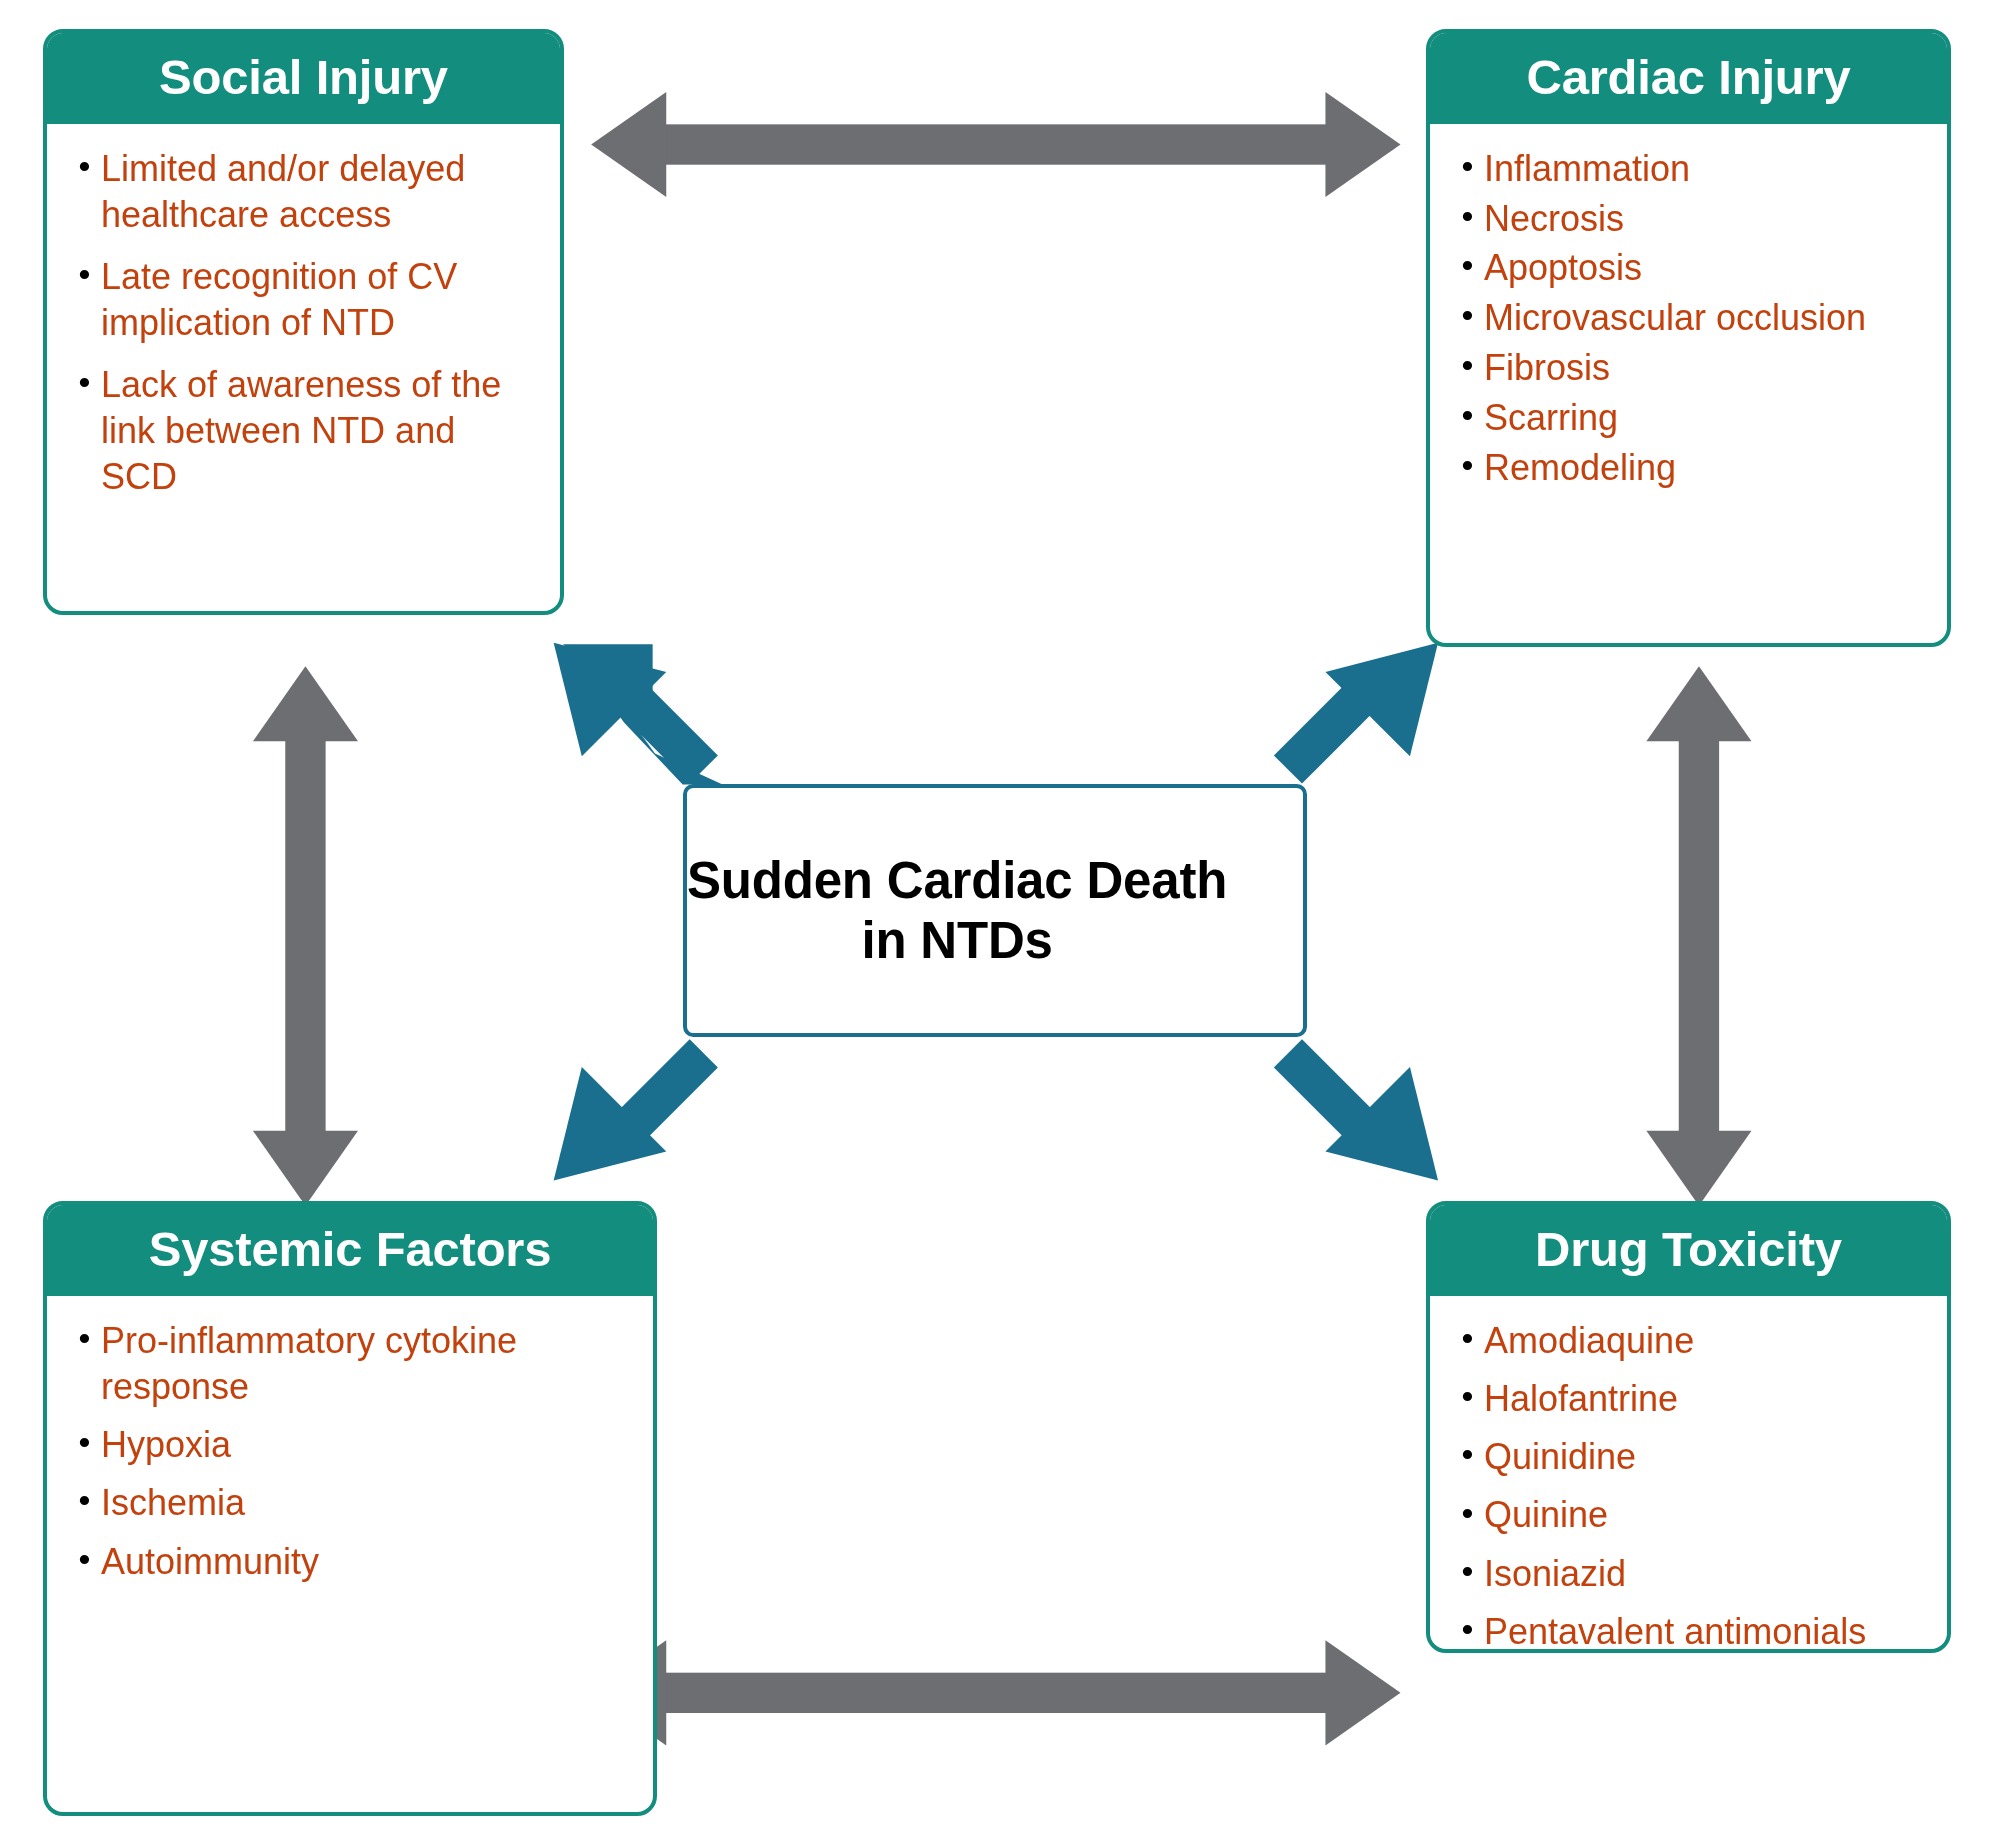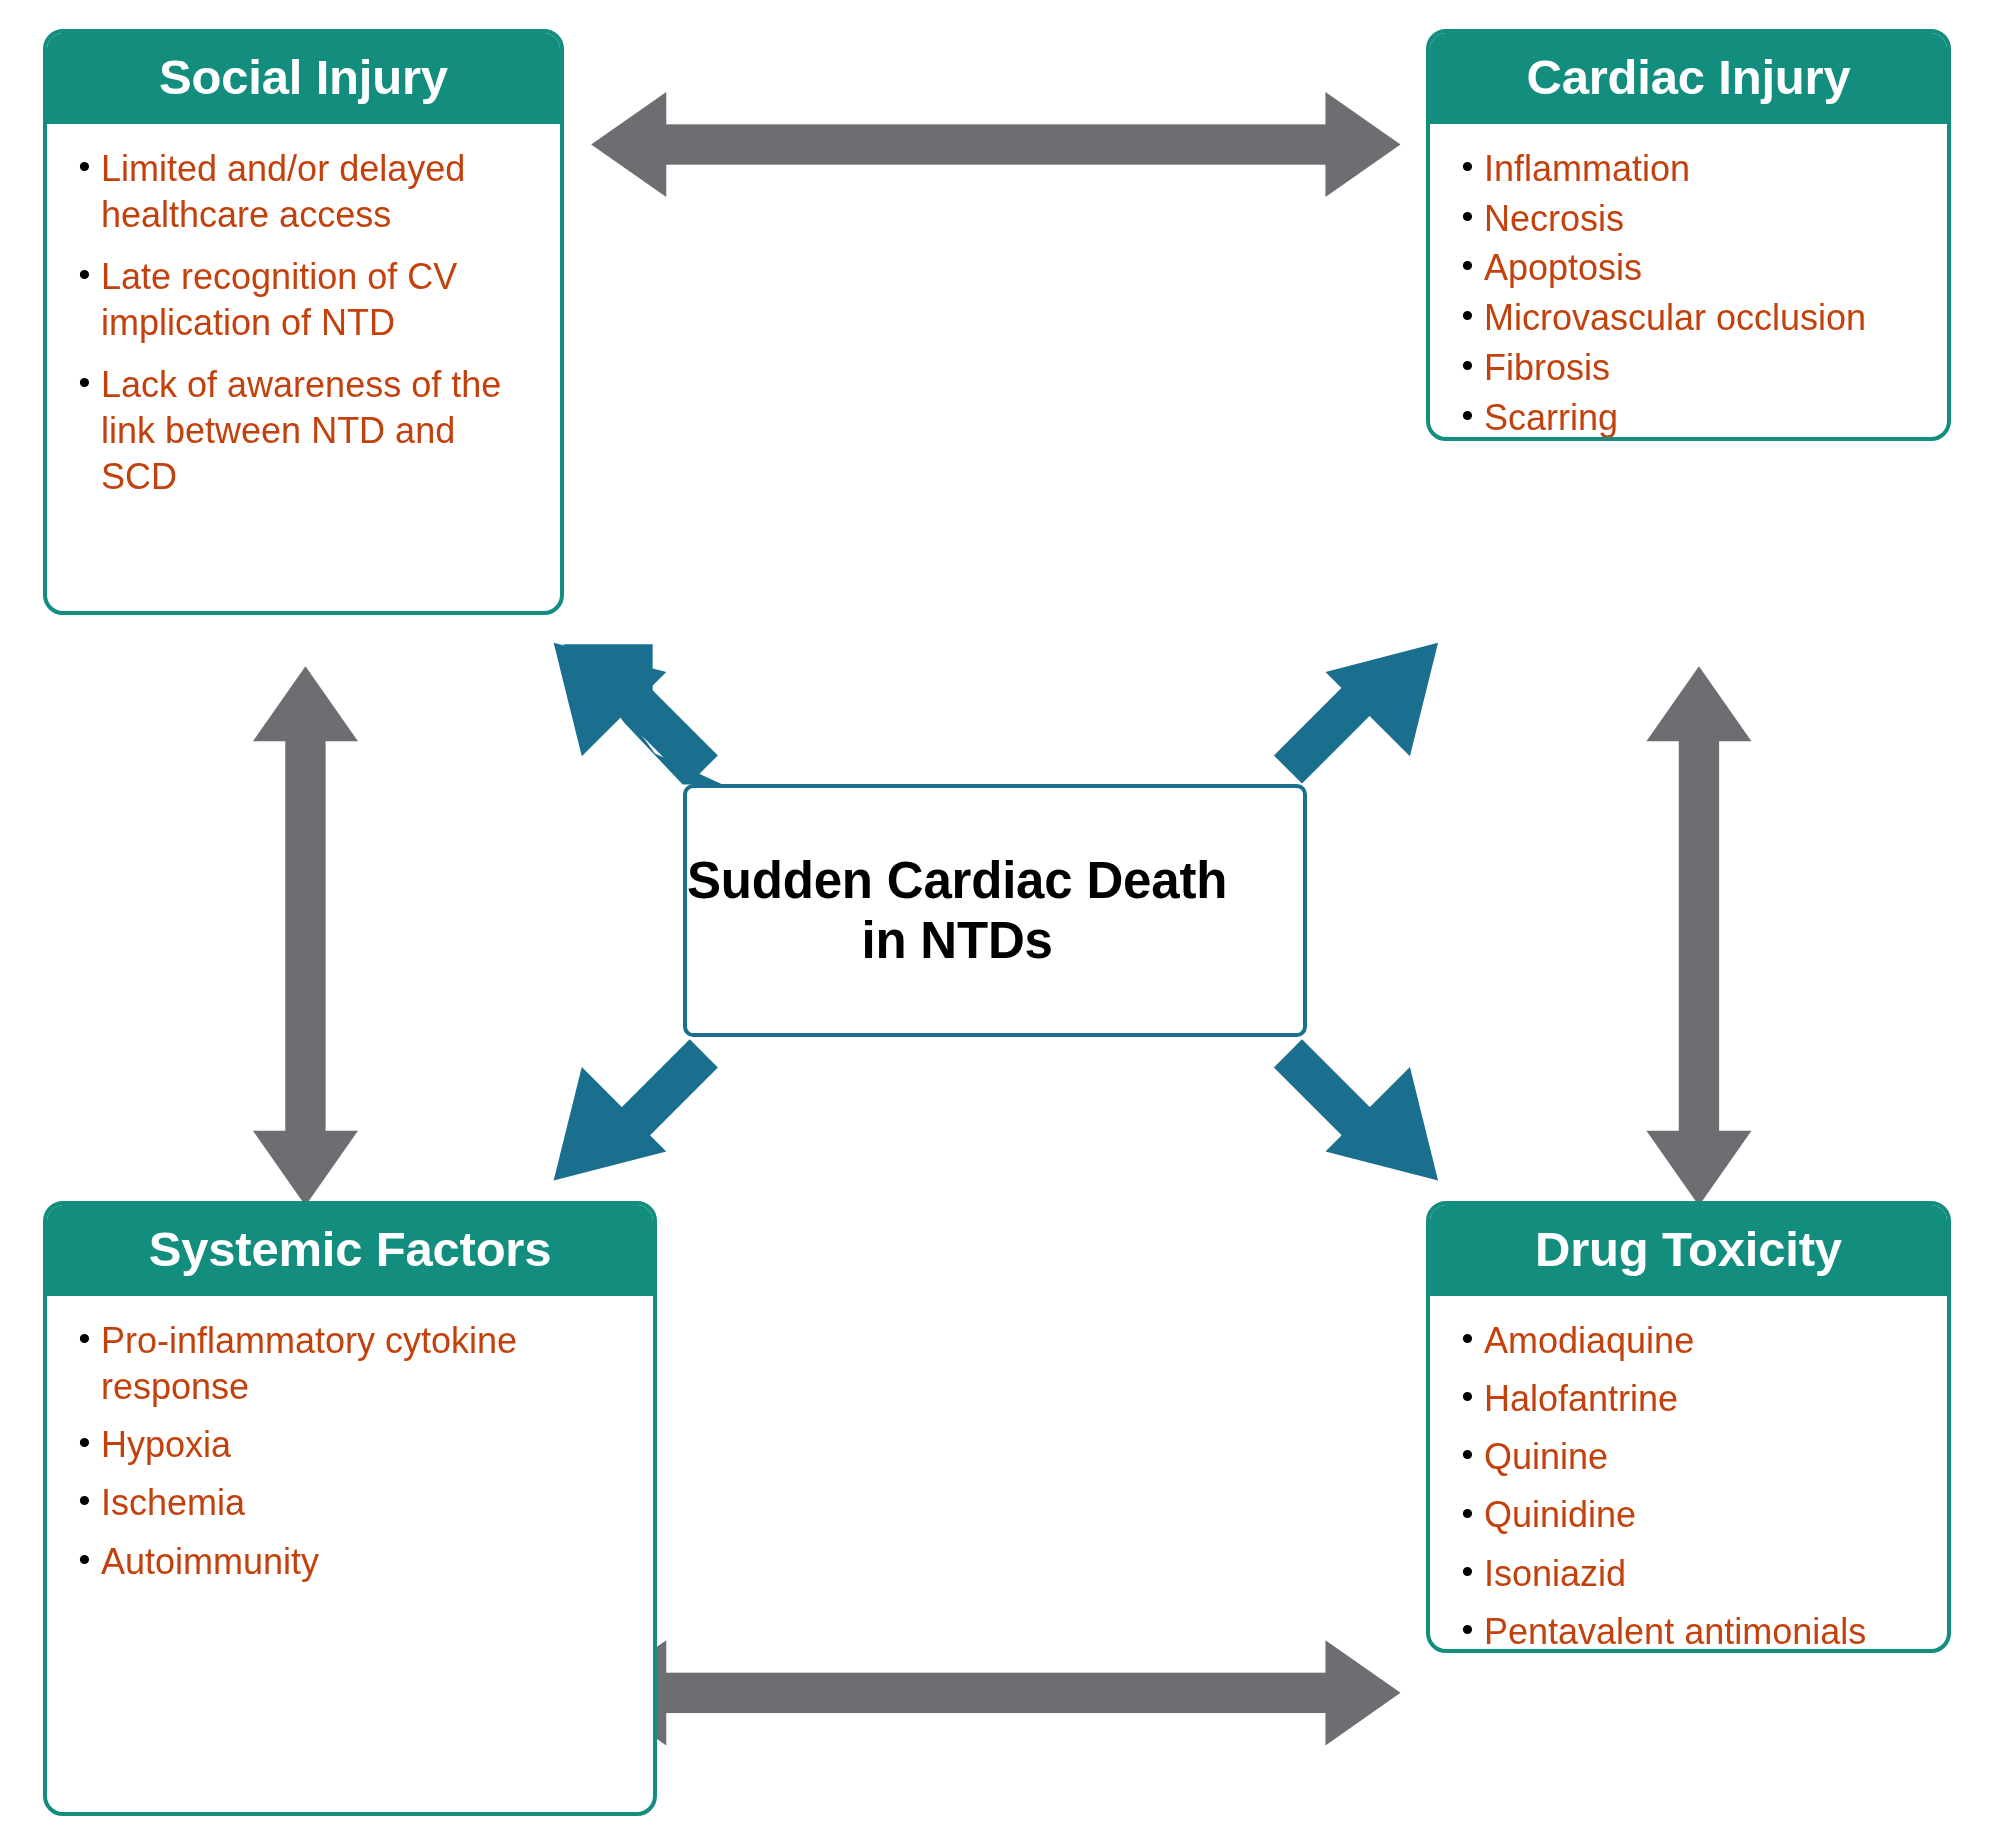--- a/index.html
+++ b/index.html
@@ -60,21 +60,21 @@
     top: -0.9px;
     font-size: 34px;
     line-height: 1.28;
     color: #000000;
   }
   .tight li { margin-bottom: 3.8px; }
   .loose li { margin-bottom: 16px; }
 
   
   #box-social    { left: 43px;  top: 29px;   width: 521px; height: 586px; }
-  #box-cardiac   { left: 1426px; top: 29px;  width: 525px; height: 412px; }
+  #box-cardiac   { left: 1426px; top: 29px;  width: 525px; height: 618px; }
   #box-systemic  { left: 43px;  top: 1201px; width: 614px; height: 615px; }
   #box-drug      { left: 1426px; top: 1201px; width: 525px; height: 452px; }
 
   
   #center-box {
     position: absolute;
     left: 683px;
     top: 784px;
     width: 624px;
     height: 253px;
@@ -198,22 +198,22 @@
       </ul>
     </div>
   </div>
 
   <div class="qbox" id="box-drug">
     <div class="qbox-header">Drug Toxicity</div>
     <div class="qbox-body">
       <ul>
         <li>Amodiaquine</li>
         <li>Halofantrine</li>
+        <li>Quinidine</li>
         <li>Quinine</li>
-        <li>Quinidine</li>
         <li>Isoniazid</li>
         <li>Pentavalent antimonials</li>
       </ul>
     </div>
   </div>
 
   <div id="center-box">
     <div class="center-text">Sudden Cardiac Death
 in NTDs</div>
   </div>

